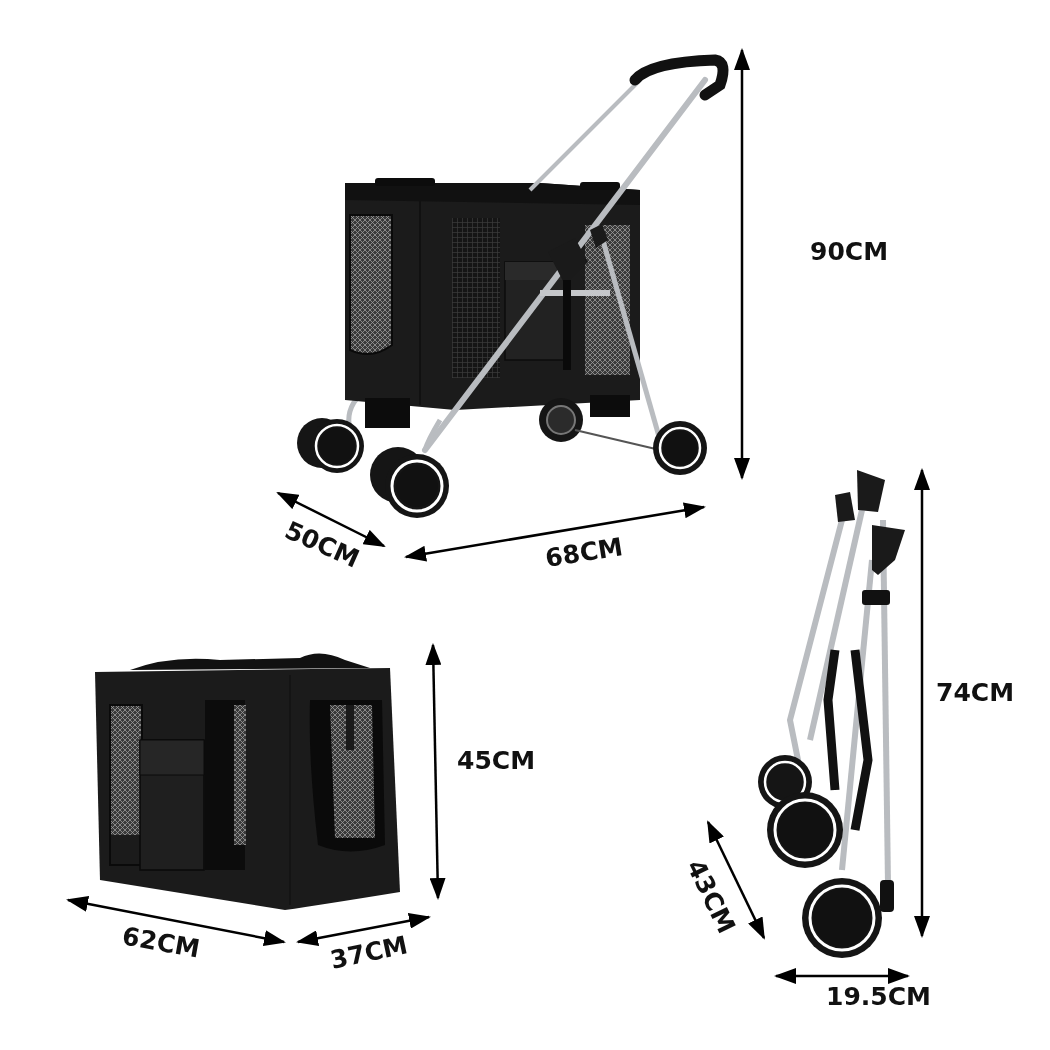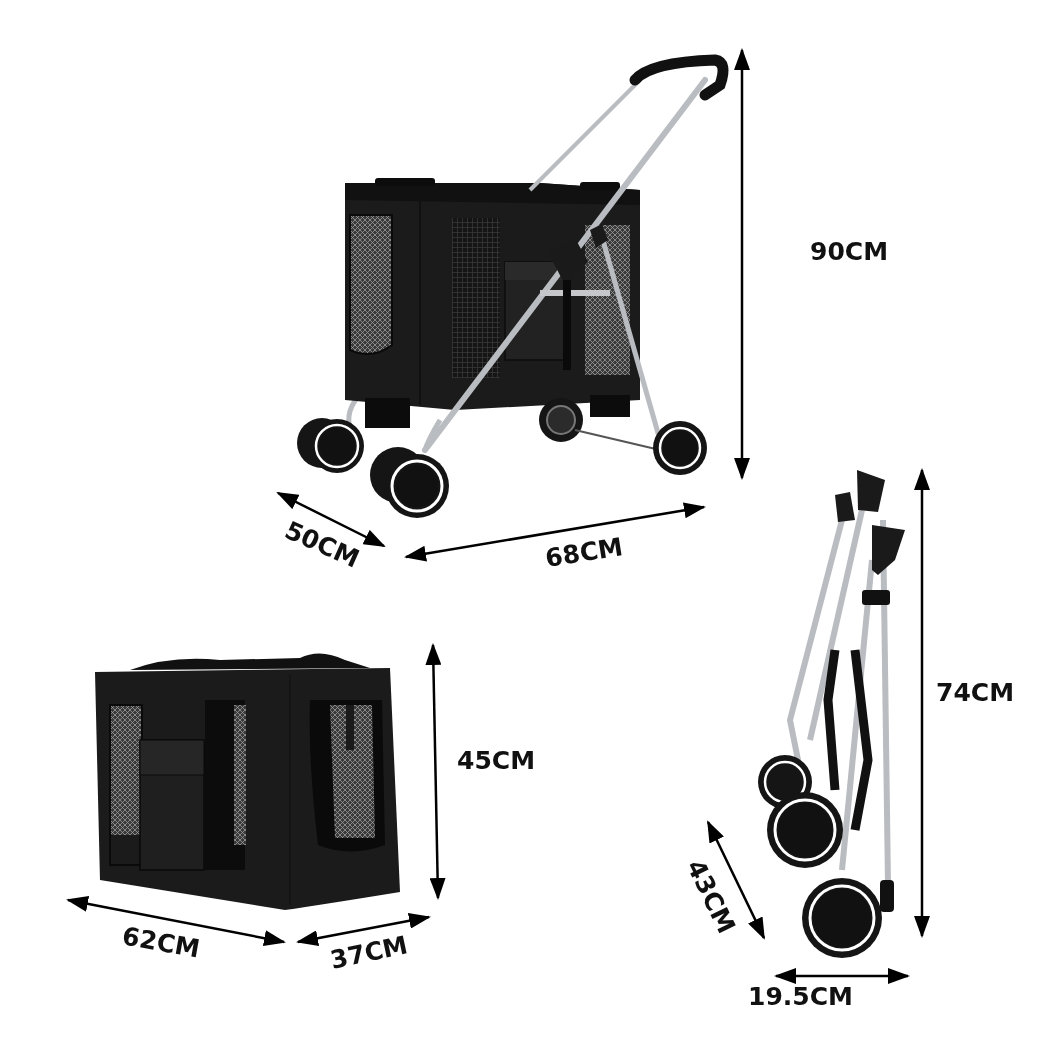--- a/index.html
+++ b/index.html
@@ -160,14 +160,14 @@
   <div class="dim-label" style="left:457px; top:746px;">45CM</div>
 
   <div class="dim-label" style="left:122px; top:928px; transform:rotate(10deg);">62CM</div>
 
   <div class="dim-label" style="left:330px; top:938px; transform:rotate(-12deg);">37CM</div>
 
   <div class="dim-label" style="left:936px; top:678px;">74CM</div>
 
   <div class="dim-label" style="left:672px; top:882px; transform:rotate(64deg);">43CM</div>
 
-  <div class="dim-label" style="left:748px; top:982px;">19.5CM</div>
+  <div class="dim-label" style="left:826px; top:982px;">19.5CM</div>
 </div>
 
 </body></html>

